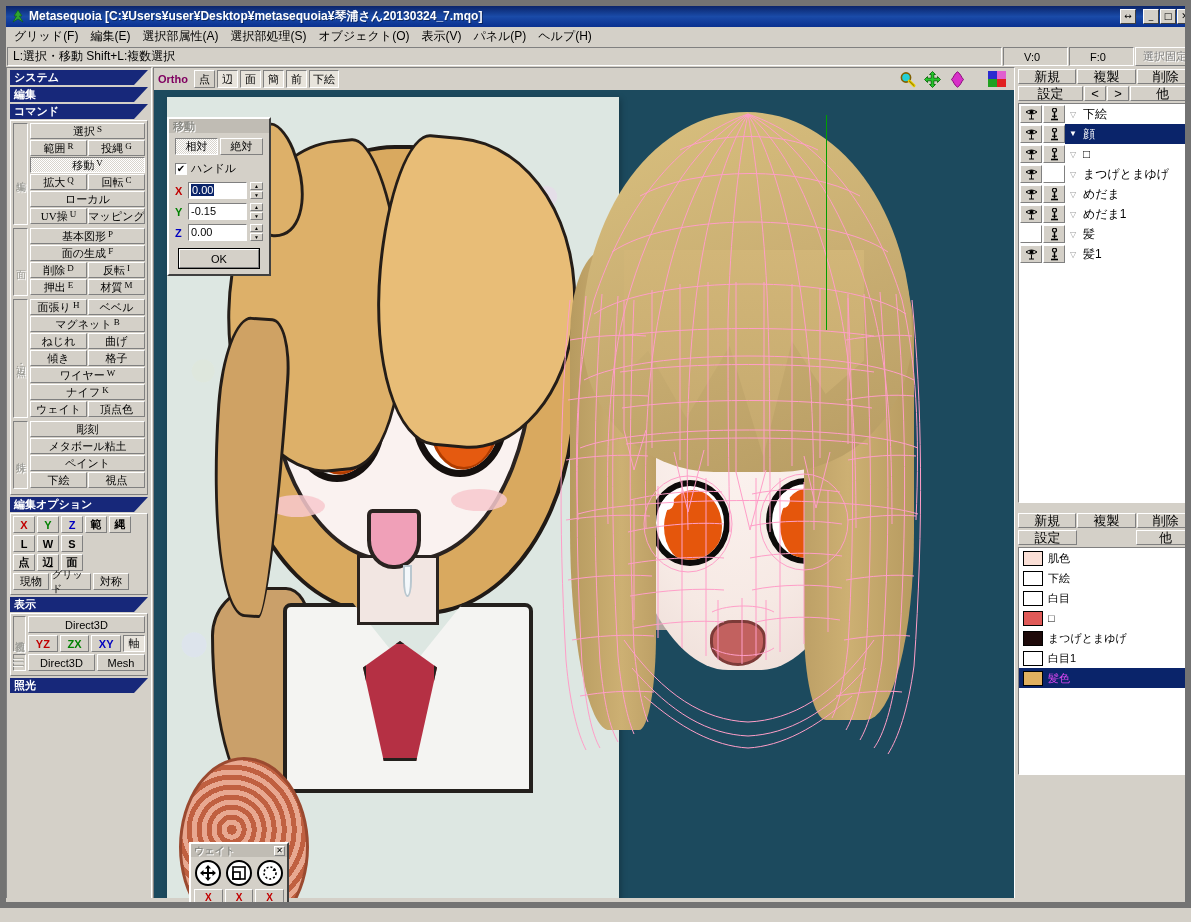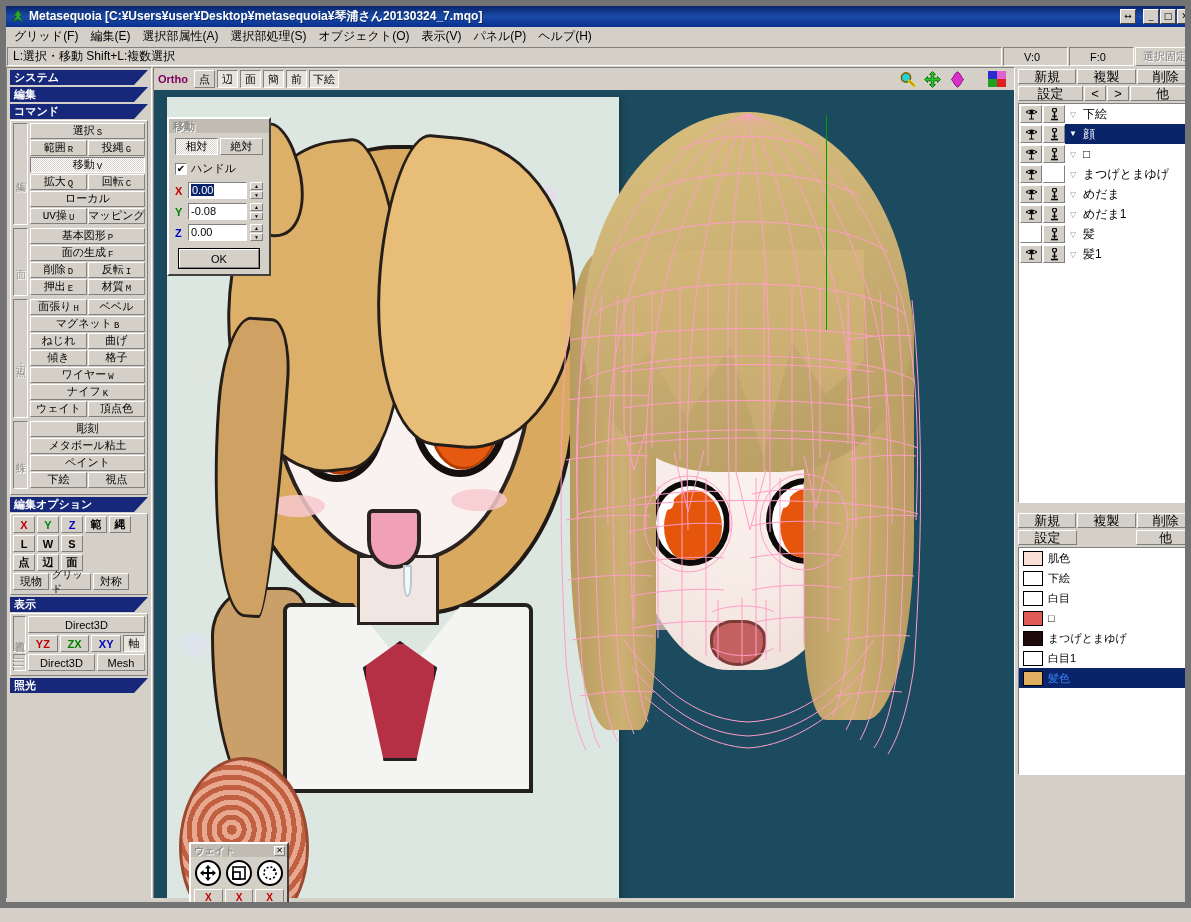--- a/index.html
+++ b/index.html
@@ -123,23 +123,23 @@
     letter-spacing: 1px;
     white-space: nowrap;
   }
   .grp-btns { flex: 1; }
   .btnrow { display: flex; gap: 1px; margin-bottom: 1px; }
   .mbtn {
     flex: 1; height: 16px;
     background: #d4d0c8;
     border: 1px solid; border-color: #ffffff #808080 #808080 #ffffff;
     font-size: 11px; color: #000;
-    display: flex; align-items: flex-end; justify-content: center;
+    display: flex; align-items: flex-start; justify-content: center;
     white-space: nowrap; overflow: hidden;
-    font-family: Liberation Mono, monospace;
+    font-family: Liberation Serif, serif;
   }
   .mbtn.pressed {
     border-color: #808080 #ffffff #ffffff #808080;
     background: repeating-conic-gradient(#d8d4cc 0% 25%, #ffffff 0% 50%) 0 0/2px 2px;
   }
   .mbtn .key { font-size: 9px; margin-left: 2px; color: #000; }
 
   
   .opt-row { display: flex; gap: 2px; margin-bottom: 2px; justify-content: flex-start; }
   .obtn {
@@ -518,21 +518,21 @@
     border: 1px solid; border-color: #ffffff #808080 #808080 #ffffff;
     display: flex; align-items: center; justify-content: center;
   }
   .icon-cell.off { background: #ffffff; }
   .obj-arrow { width: 16px; flex: none; text-align: center; font-size: 8px; color: #a0a0a0; }
   .obj-row.sel .obj-arrow { color: #ffffff; background: #0a246a; height: 100%; line-height: 20px; }
   .obj-name { flex: 1; font-size: 12px; color: #000; padding-left: 2px; height: 100%; line-height: 20px; white-space: nowrap; overflow: hidden; }
 
   .mat-row { display: flex; align-items: center; height: 20px; }
   .mat-row.sel { background: #0a246a; }
-  .mat-row.sel .mat-name { color: #3b82f6; }
+  .mat-row.sel .mat-name { color: #d946ef; }
   .mat-sw {
     width: 20px; height: 15px; margin: 0 5px 0 4px; flex: none;
     border: 1px solid #000;
   }
   .mat-name { font-size: 11px; color: #000; white-space: nowrap; }
 
   .rp-split { height: 6px; }
   .bottombar {
     position: absolute; left: 0; bottom: 0; width: 1191px; height: 4px;
     background: #d4d0c8;
@@ -1024,21 +1024,21 @@
             <div class="fld-row">
               <div class="fld-lbl x">X</div>
               <div class="fld sel"><span>0.00</span></div>
               <div class="spin">
                   <div>▲</div>
                   <div>▼</div>
                 </div>
             </div>
             <div class="fld-row">
               <div class="fld-lbl y">Y</div>
-              <div class="fld">-0.08</div>
+              <div class="fld">-0.15</div>
               <div class="spin">
                   <div>▲</div>
                   <div>▼</div>
                 </div>
             </div>
             <div class="fld-row">
               <div class="fld-lbl z">Z</div>
               <div class="fld">0.00</div>
               <div class="spin">
                   <div>▲</div>

